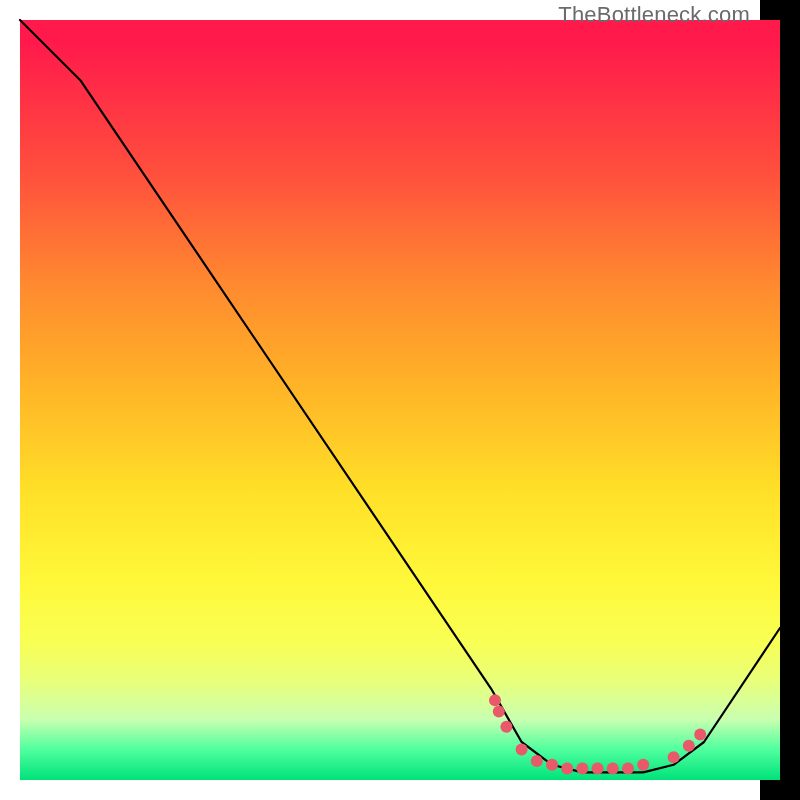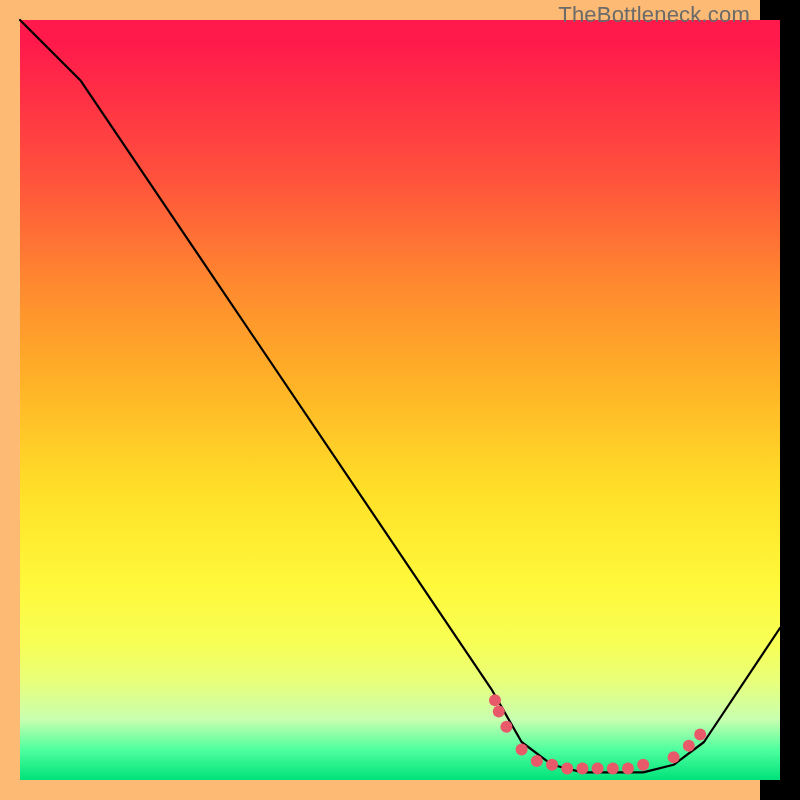--- a/index.html
+++ b/index.html
@@ -8,21 +8,21 @@
     width: 800px;
     height: 800px;
     background: #000;
     overflow: hidden;
     font-family: Arial, Helvetica, sans-serif;
   }
   .stage {
     position: relative;
     width: 760px;
     height: 800px;
-    background: #fdba74;
+    background: #ffffff;
   }
   .watermark {
     position: absolute;
     top: 2px;
     right: 10px;
     color: #6a6a6a;
     font-size: 22px;
     font-weight: 500;
     letter-spacing: 0.2px;
     z-index: 20;

